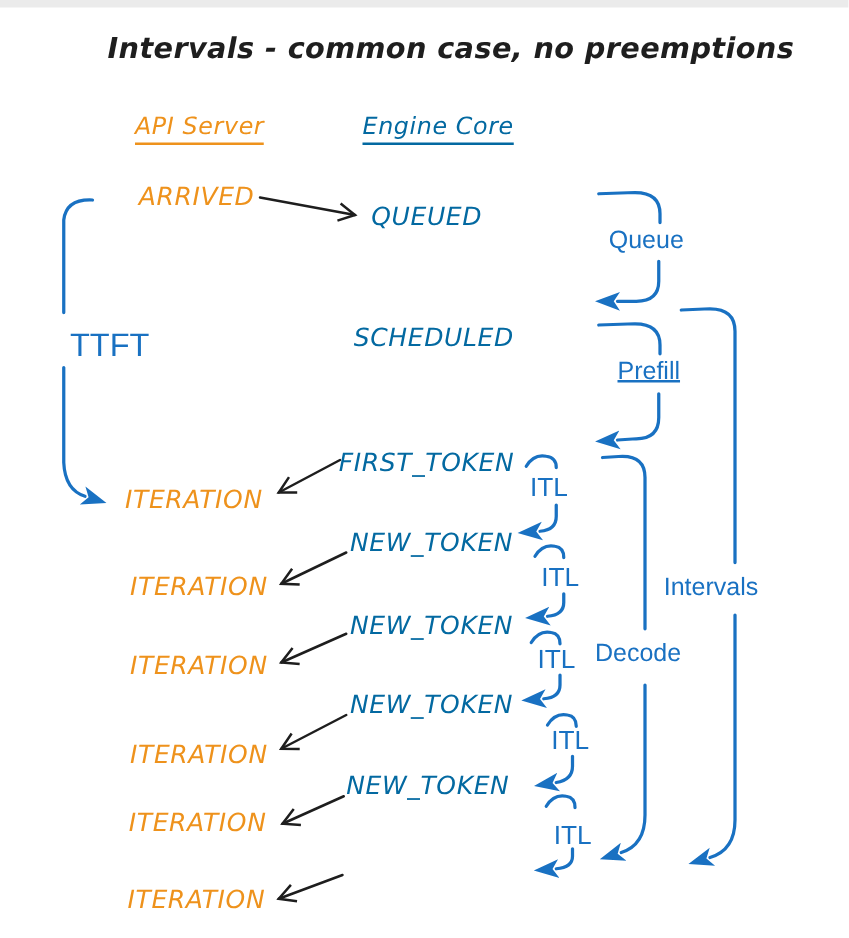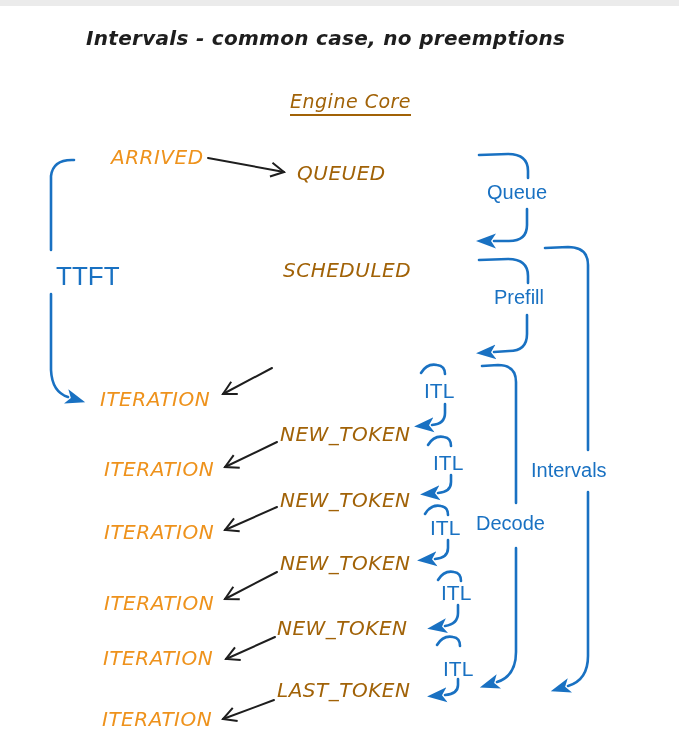--- a/index.html
+++ b/index.html
@@ -8,29 +8,29 @@
     width:679px;height:750px;
     background:#ffffff;
     overflow:hidden;
     font-family:"Liberation Sans",sans-serif;
   }
   .topstrip{position:absolute;left:0;top:0;width:679px;height:6px;background:#ebebeb;}
   .lbl{position:absolute;line-height:1;white-space:nowrap;}
   .title{
     font-family:"DejaVu Sans",sans-serif;
     font-style:italic;font-weight:bold;
-    font-size:20px;color:#1e1e1e;letter-spacing:.3px;
+    font-size:23px;color:#1e1e1e;letter-spacing:.3px;
   }
   .hand{
     font-family:"DejaVu Sans",sans-serif;
     font-style:italic;font-weight:normal;
     font-size:20px;letter-spacing:.5px;
   }
   .orange{color:#ee921c;}
-  .red{color:#a16207;}
+  .red{color:#0369a1;}
   .hdr{border-bottom:2.5px solid currentColor;padding-bottom:3px;font-size:19px;}
   .blue{
     font-family:"Liberation Sans",sans-serif;
     color:#1971c2;font-size:20px;font-weight:normal;
   }
   .blue.small{font-size:21px;}
   .blue.ttft{font-size:26px;margin-left:34px;}
   svg{position:absolute;left:0;top:0;}
 </style>
 </head>
@@ -93,41 +93,42 @@
       <path d="M 277,442 L 225,467" marker-end="url(#vBlack)"></path>
       <path d="M 277,507 L 225,530" marker-end="url(#vBlack)"></path>
       <path d="M 277,572 L 225,599" marker-end="url(#vBlack)"></path>
       <path d="M 275,637 L 226,659" marker-end="url(#vBlack)"></path>
       <path d="M 274,700 L 223,719" marker-end="url(#vBlack)"></path>
     </g>
   </svg>
 
   <div class="lbl title" style="left:86px;top:28px;">Intervals - common case, no preemptions</div>
 
+  <div class="lbl hand hdr orange" style="left:108px;top:92px;">API Server</div>
   <div class="lbl hand hdr red" style="left:290px;top:92px;">Engine Core</div>
 
   <div class="lbl hand orange" style="left:111px;top:147px;">ARRIVED</div>
   <div class="lbl hand orange" style="left:100px;top:389px;">ITERATION</div>
   <div class="lbl hand orange" style="left:104px;top:459px;">ITERATION</div>
   <div class="lbl hand orange" style="left:104px;top:522px;">ITERATION</div>
   <div class="lbl hand orange" style="left:104px;top:593px;">ITERATION</div>
   <div class="lbl hand orange" style="left:103px;top:648px;">ITERATION</div>
   <div class="lbl hand orange" style="left:102px;top:709px;">ITERATION</div>
 
   <div class="lbl hand red" style="left:297px;top:163px;">QUEUED</div>
   <div class="lbl hand red" style="left:283px;top:260px;">SCHEDULED</div>
+  <div class="lbl hand red" style="left:271px;top:360px;">FIRST_TOKEN</div>
   <div class="lbl hand red" style="left:280px;top:424px;">NEW_TOKEN</div>
   <div class="lbl hand red" style="left:280px;top:490px;">NEW_TOKEN</div>
   <div class="lbl hand red" style="left:280px;top:553px;">NEW_TOKEN</div>
   <div class="lbl hand red" style="left:277px;top:618px;">NEW_TOKEN</div>
-  <div class="lbl hand red" style="left:277px;top:680px;">LAST_TOKEN</div>
 
   <div class="lbl blue ttft" style="left:22px;top:263px;">TTFT</div>
   <div class="lbl blue" style="left:487px;top:182px;">Queue</div>
-  <div class="lbl blue" style="left:494px;top:287px;">Prefill</div>
+  <div class="lbl blue" style="left:494px;top:287px;text-decoration:underline;">Prefill</div>
   <div class="lbl blue" style="left:476px;top:513px;">Decode</div>
   <div class="lbl blue" style="left:531px;top:460px;">Intervals</div>
   <div class="lbl blue small" style="left:424px;top:380px;">ITL</div>
   <div class="lbl blue small" style="left:433px;top:452px;">ITL</div>
   <div class="lbl blue small" style="left:430px;top:517px;">ITL</div>
   <div class="lbl blue small" style="left:441px;top:582px;">ITL</div>
   <div class="lbl blue small" style="left:443px;top:658px;">ITL</div>
 </div>
 
 </body></html>

